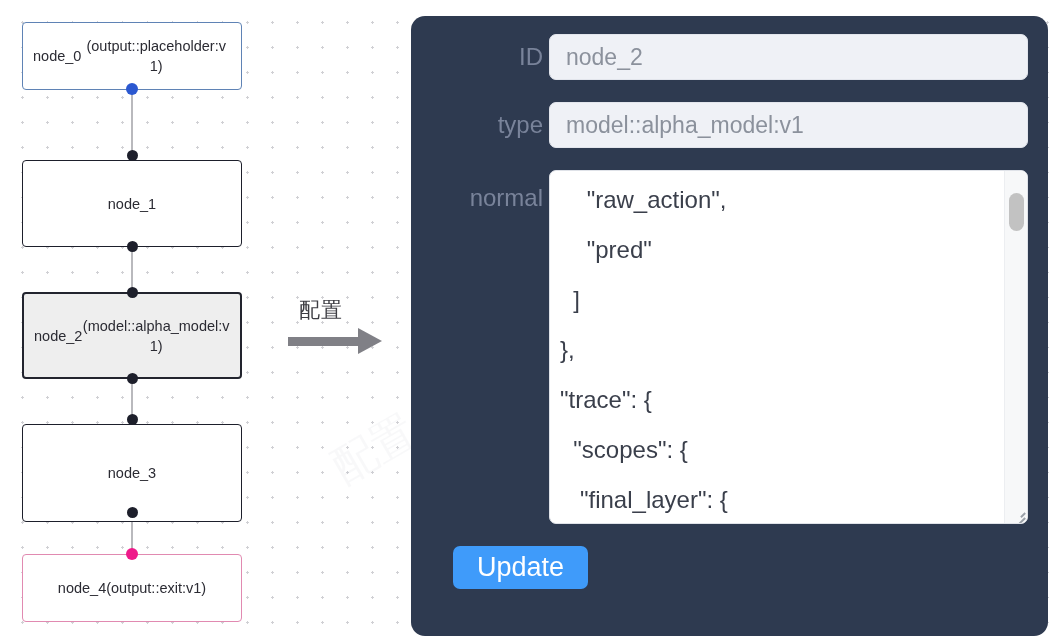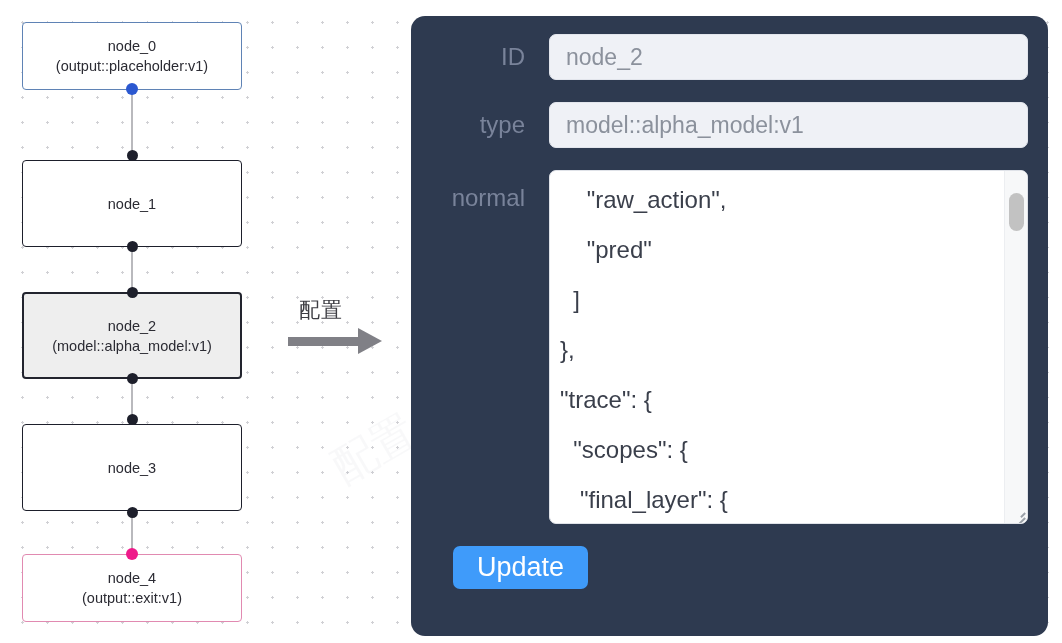--- a/index.html
+++ b/index.html
@@ -58,21 +58,20 @@
   }
   .node {
     position: absolute;
     left: 22px;
     width: 220px;
     box-sizing: border-box;
     border-radius: 4px;
     background: #ffffff;
     border: 1.6px solid #1d1f2b;
     display: flex;
-    flex-direction: column;
     align-items: center;
     justify-content: center;
     text-align: center;
     color: #2b2b33;
     font-size: 14.5px;
     line-height: 20px;
     padding: 4px 10px;
   }
   .node .nd-title { font-weight: 400; }
   .node .nd-sub   { font-weight: 400; word-break: break-all; }
@@ -130,21 +129,21 @@
   }
   .field-row {
     display: flex;
     align-items: center;
     margin-bottom: 22px;
   }
   .field-label {
     width: 118px;
     flex: 0 0 118px;
     text-align: right;
-    padding-right: 24px;
+    padding-right: 6px;
     box-sizing: border-box;
     color: #79839a;
     font-size: 24px;
     font-family: "Liberation Sans", sans-serif;
   }
   .field-label.top { align-self: flex-start; padding-top: 14px; }
   .text-input {
     flex: 1;
     height: 46px;
     background: #eff1f6;
@@ -258,21 +257,21 @@
     <div class="handle" style="top:150px;"></div>
     <div class="handle" style="top:241px;"></div>
 
     <div class="node n-selected" style="top:292px; height:87px;">
       <div class="nd-title">node_2</div>
       <div class="nd-sub">(model::alpha_model:v1)</div>
     </div>
     <div class="handle" style="top:287px;"></div>
     <div class="handle" style="top:373px;"></div>
 
-    <div class="node" style="top:424px; height:87px;">
+    <div class="node" style="top:424px; height:98px;">
       <div class="nd-title">node_3</div>
     </div>
     <div class="handle" style="top:414px;"></div>
     <div class="handle" style="top:507px;"></div>
 
     <div class="node n-output" style="top:554px; height:68px;">
       <div class="nd-title">node_4</div>
       <div class="nd-sub">(output::exit:v1)</div>
     </div>
     <div class="handle h-pink" style="top:548px;"></div>

